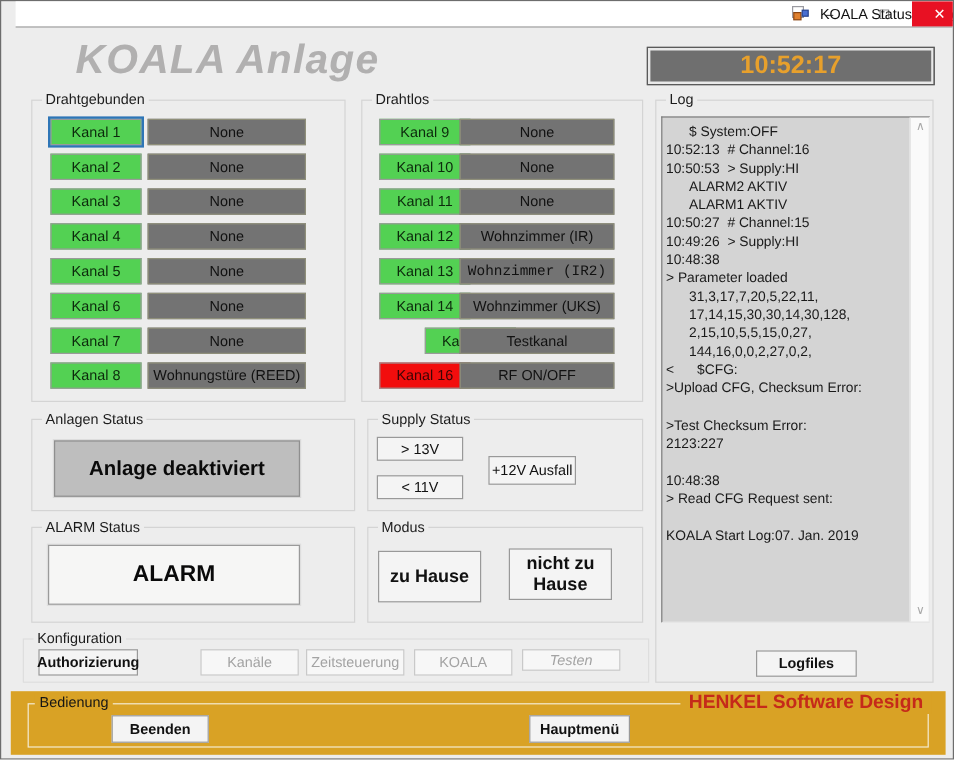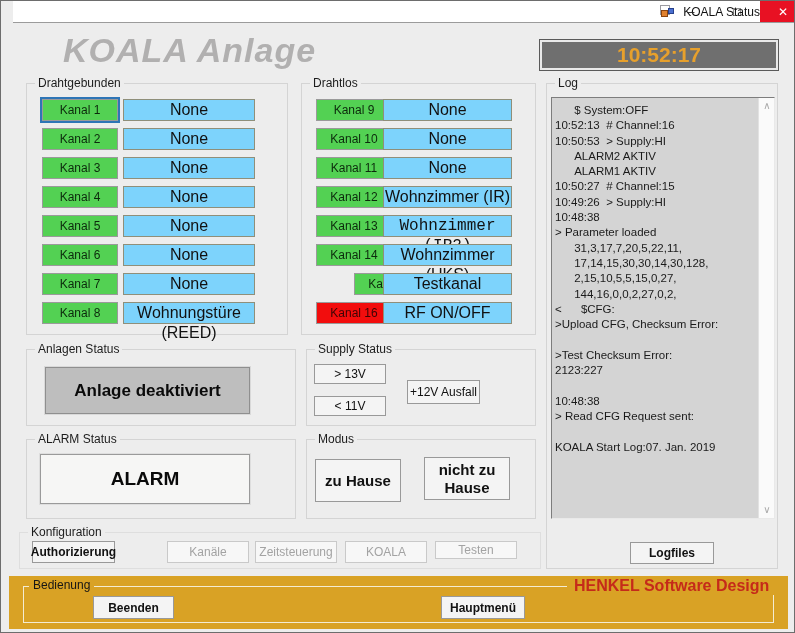--- a/index.html
+++ b/index.html
@@ -43,22 +43,22 @@
   
   .chan-btn {
     position:absolute; width:76px; height:22px;
     background:#53d153; border:1px solid #9a9a9a;
     font-size:12px; color:#0c2a0c; text-align:center; line-height:20px; cursor:default;
   }
   .chan-btn.focused { outline:2px solid #2e75b6; outline-offset:0px; }
   .chan-btn.red { background:#f20d0d; color:#3d0505; }
   .chan-status {
     position:absolute; width:132px; height:22px;
-    background:#7dd3fc; border:1px solid #8f8f7a;
-    font-size:16px; color:#111; text-align:center; line-height:20px; cursor:default;
+    background:#737373; border:1px solid #8f8f7a;
+    font-size:12px; color:#111; text-align:center; line-height:20px; cursor:default;
   }
   .dl .chan-status { width:129px; }
   
   .log-box {
     position:absolute; left:4px; top:13px; width:224px; height:422px;
     background:#d4d4d4;
     border-top:1px solid #7d7d7d; border-left:1px solid #7d7d7d;
     border-right:1px solid #e9e9e9; border-bottom:1px solid #e9e9e9;
   }
   .log-text {
@@ -227,21 +227,21 @@
 Hause</button>
     <button class="btn modus-btn" style="left:8px; top:19px; width:86px; height:43px;">zu Hause</button>
   </div>
 
   <div class="gb" style="left:18px; top:531px; width:522px; height:37px; border-color:#dedede;">
     <span class="gb-label">Konfiguration</span>
     <button class="btn bold" style="left:12px; top:8px; width:83px; height:22px;">Authorizierung</button>
     <button class="btn disabled" style="left:147px; top:8px; width:82px; height:22px;">Kanäle</button>
     <button class="btn disabled" style="left:235px; top:8px; width:82px; height:22px;">Zeitsteuerung</button>
     <button class="btn disabled" style="left:325px; top:8px; width:82px; height:22px;">KOALA</button>
-    <button class="btn disabled" style="left:415px; top:8px; width:82px; height:18px;">Testen</button>
+    <button class="btn disabled" style="left:415px; top:8px; width:82px; height:18px;font-style:italic;">Testen</button>
   </div>
 
   <div class="bedienung-bar">
     <span class="bed-label">Bedienung</span>
     <span class="brand">HENKEL Software Design</span>
     <div class="bed-frame"></div>
     <button class="btn bold" style="left:84px; top:20px; width:81px; height:23px;">Beenden</button>
     <button class="btn bold" style="left:432px; top:20px; width:84px; height:23px;">Hauptmenü</button>
   </div>
 

